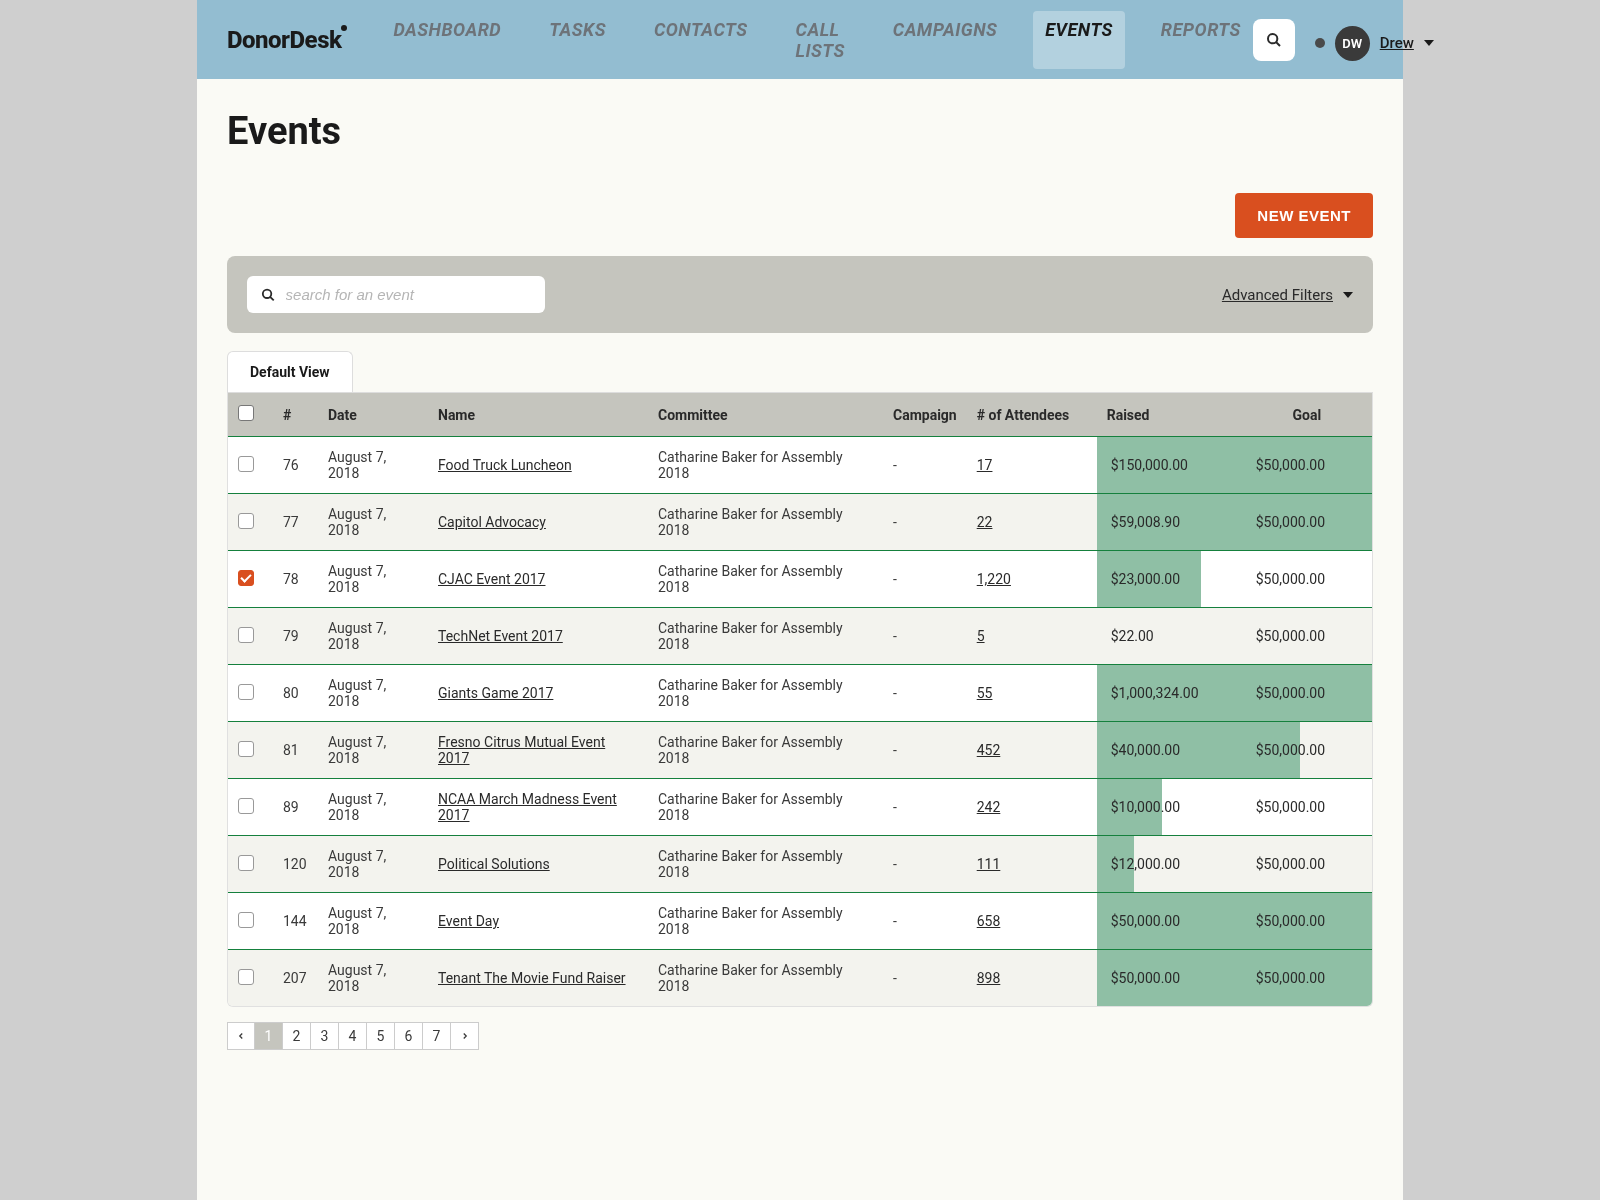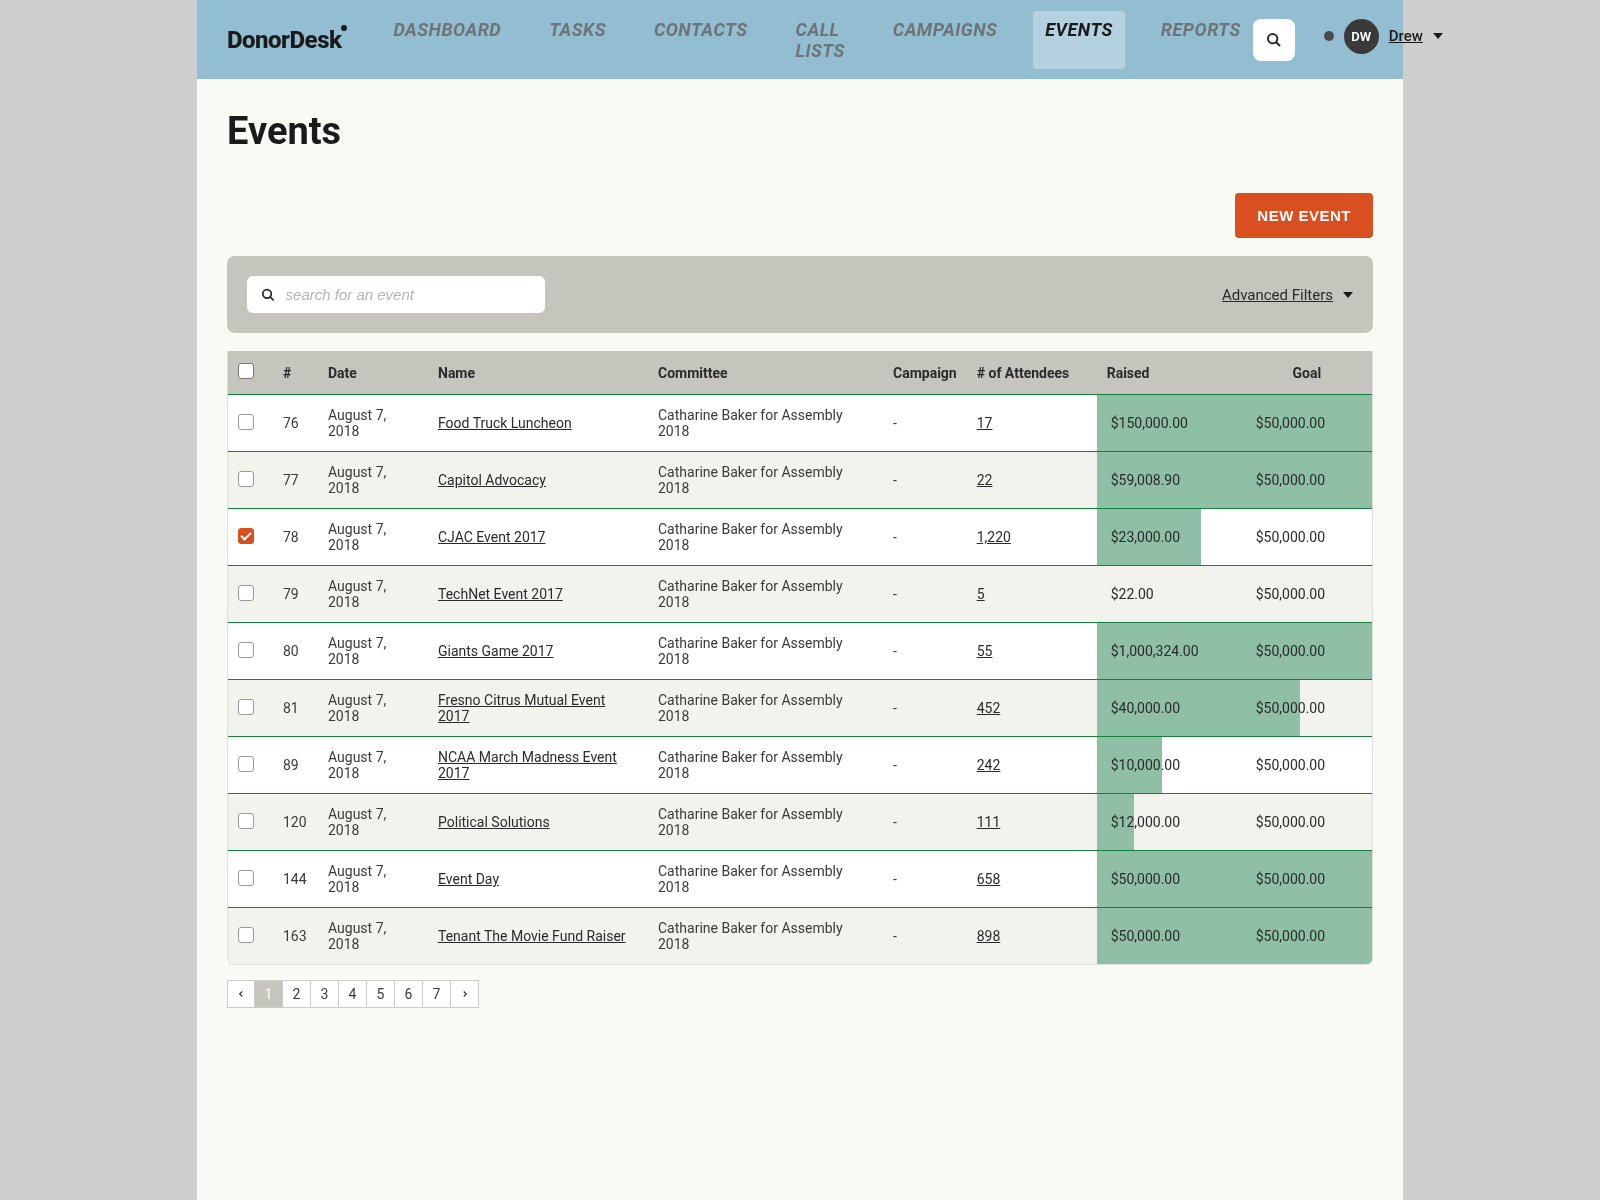--- a/index.html
+++ b/index.html
@@ -4,21 +4,21 @@
 <style>
 * { box-sizing: border-box; margin: 0; padding: 0; }
 body { font-family: -apple-system, BlinkMacSystemFont, "Segoe UI", Roboto, sans-serif; background: #cfcfcf; display: flex; justify-content: center; }
 .app { width: 1206px; background: #fafaf5; min-height: 1200px; padding-bottom: 40px; }
 .topbar { background: #93bdd1; height: 79px; display: flex; align-items: center; padding: 0 30px; position: relative; }
 .logo { font-size: 24px; font-weight: 800; color: #1a1a1a; letter-spacing: -0.5px; position: relative; }
 .logo-dot { position: absolute; top: -1px; right: -6px; width: 6px; height: 6px; background: #1a1a1a; border-radius: 50%; }
 .nav { display: flex; gap: 24px; margin-left: 40px; }
 .nav-item { color: #6d7379; font-weight: 700; font-size: 18px; letter-spacing: 0.5px; cursor: pointer; padding: 8px 12px; border-radius: 4px; font-style: italic; }
 .nav-item.active { color: #1a1a1a; background: rgba(255,255,255,0.3); }
-.topbar-right { margin-left: auto; display: flex; align-items: flex-start; gap: 29px; }
+.topbar-right { margin-left: auto; display: flex; align-items: flex-end; gap: 20px; }
 .search-btn { width: 42px; height: 42px; background: #fff; border-radius: 8px; display: flex; align-items: center; justify-content: center; cursor: pointer; }
 .user-area { display: flex; align-items: center; gap: 10px; }
 .status-dot { width: 10px; height: 10px; background: #4a4a4a; border-radius: 50%; }
 .avatar { width: 35px; height: 35px; background: #3a3a3a; color: #fff; border-radius: 50%; display: flex; align-items: center; justify-content: center; font-size: 13px; font-weight: 600; }
 .user-name { text-decoration: underline; font-size: 15px; color: #1a1a1a; font-weight: 500; }
 .chevron-down { width: 0; height: 0; border-left: 5px solid transparent; border-right: 5px solid transparent; border-top: 6px solid #1a1a1a; }
 .content { padding: 30px 30px 0 30px; }
 .page-title { font-size: 38px; font-weight: 700; color: #1a1a1a; margin-bottom: 40px; }
 .new-btn-row { display: flex; justify-content: flex-end; margin-bottom: 18px; }
 .new-event-btn { background: #d94f1f; color: #fff; border: none; padding: 14px 22px; font-size: 15px; font-weight: 700; letter-spacing: 0.5px; border-radius: 4px; cursor: pointer; }
@@ -110,20 +110,23 @@
             <line x1="21" y1="21" x2="15" y2="15"></line>
           </svg>
         <input type="text" placeholder="search for an event" style="">
       </div>
       <div class="adv-filters">
         <span>Advanced Filters</span>
         <span class="chevron-down"></span>
       </div>
     </div>
 
+    <div class="tabs-row">
+      <div class="tab">Default View</div>
+    </div>
 
     <div class="table-wrap">
       <table>
         <thead>
           <tr>
             <th class="col-check"><span class="checkbox"></span></th>
             <th class="col-num">#</th>
             <th class="col-date">Date</th>
             <th class="col-name">Name</th>
             <th class="col-committee">Committee</th>
@@ -282,21 +285,21 @@
                 <div class="bar-fill" style="width:100%"></div>
                 <span class="bar-text">$50,000.00</span>
               </td>
     <td class="col-goal bar-cell">
                 <div class="bar-fill" style="width:100%"></div>
                 <span class="bar-text">$50,000.00</span>
               </td>
   </tr>
             <tr>
     <td class="col-check"><span class="checkbox"></span></td>
-    <td class="col-num">163</td>
+    <td class="col-num">207</td>
     <td class="col-date">August 7, 2018</td>
     <td class="col-name name"><a href="#">Tenant The Movie Fund Raiser</a></td>
     <td class="col-committee">Catharine Baker for Assembly 2018</td>
     <td class="col-campaign">-</td>
     <td class="col-attendees attendees"><a href="#">898</a></td>
     <td class="col-raised bar-cell">
                 <div class="bar-fill" style="width:100%"></div>
                 <span class="bar-text">$50,000.00</span>
               </td>
     <td class="col-goal bar-cell">

